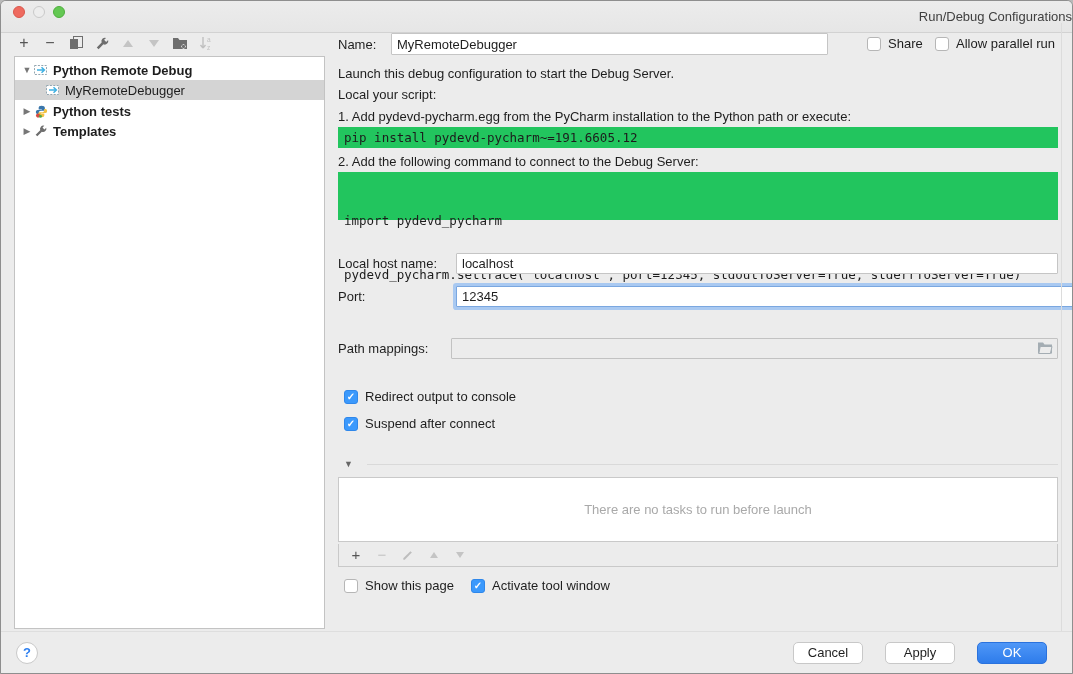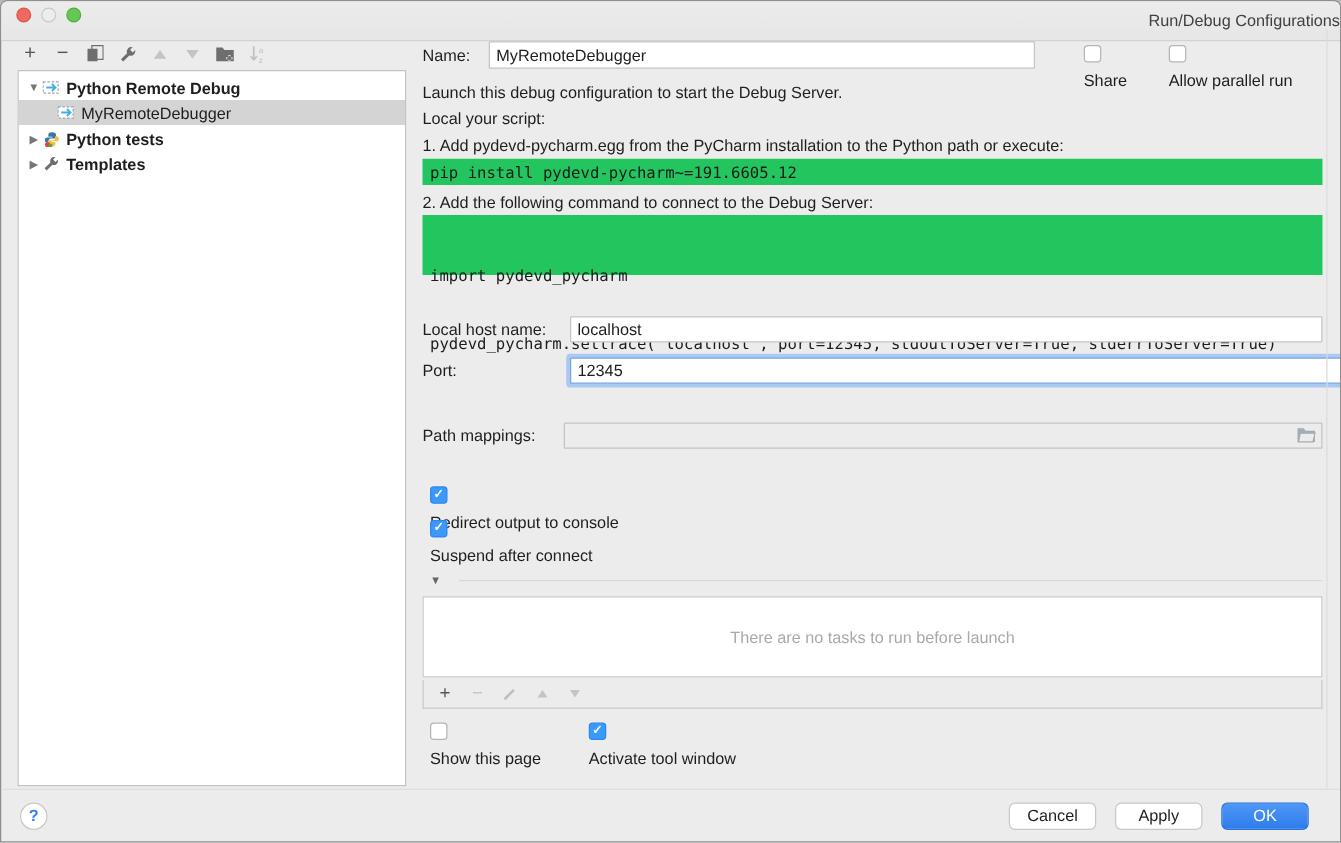--- a/index.html
+++ b/index.html
@@ -46,39 +46,39 @@
   .abs { position:absolute; }
   .lbl { font-size:13px; color:#1e1e1e; white-space:nowrap; }
   .txt-input {
     font-family:"Liberation Sans", sans-serif; font-size:13px; color:#1e1e1e;
     background:#ffffff; border:1px solid #c5c5c5; border-radius:1px; padding:0 5px; outline:none;
   }
   .txt-input.focused { border:1px solid #7aa7e0; box-shadow:0 0 0 3px #a9c9f1; }
   .cbx { width:14px; height:14px; border-radius:3px; background:#ffffff; border:1px solid #b6b6b6; flex:none;
          display:flex; align-items:center; justify-content:center; }
   .cbx.checked { background:#3b99fc; border:1px solid #2f87ea; color:#fff; font-size:10px; font-weight:bold; line-height:1; }
-  .cb-group { display:flex; align-items:flex-start; gap:7px;flex-direction:column; }
+  .cb-group { display:flex; align-items:center; gap:7px; }
   .code-block { background:#22c55e; font-family:"DejaVu Sans Mono", monospace; font-size:12.5px; color:#1c1c1c; white-space:pre; }
   .bl-header { display:flex; align-items:center; }
   .bl-caret { font-size:9px; color:#666; margin-right:6px; }
   .bl-line { flex:1; height:1px; background:#d9d9d9; margin-left:8px; }
   .bl-box { background:#ffffff; border:1px solid #c9c9c9; display:flex; align-items:center; justify-content:center; }
   .bl-empty { color:#a9a9a9; font-size:13px; }
   .bl-toolbar { background:#ececec; border:1px solid #c9c9c9; border-top:none; display:flex; align-items:center; gap:10px; padding-left:9px; }
   .path-field { background:#ececec; border:1px solid #c2c2c2; border-radius:1px; position:relative; }
   .path-field .browse { position:absolute; right:4px; top:2px; }
   .scroll-divider { position:absolute; top:22px; bottom:42px; right:10px; width:1px; background:#dcdcdc; }
 
   
   .footer { position:absolute; left:0; right:0; bottom:0; height:42px; border-top:1px solid #dedede;
             display:flex; align-items:center; }
   .help-btn { position:absolute; left:15px; width:22px; height:22px; border-radius:50%; background:#ffffff;
               border:1px solid #c9c9c9; color:#2d7ff0; font-size:13px; font-weight:bold;
               display:flex; align-items:center; justify-content:center; }
-  .btn-row { position:absolute; right:25px; display:flex; gap:15px; }
+  .btn-row { position:absolute; right:25px; display:flex; gap:22px; }
   .btn { min-width:70px; height:22px; border-radius:5px; background:#ffffff; border:1px solid #c8c8c8;
          font-family:"Liberation Sans", sans-serif; font-size:13px; color:#1e1e1e; padding:0 12px;
          display:flex; align-items:center; justify-content:center; }
   .btn-primary { background:linear-gradient(#4f97f7,#2e7ceb); border:1px solid #2a72dd; color:#ffffff; }
 </style>
 </head>
 <body>
 
 <div class="window">
 

